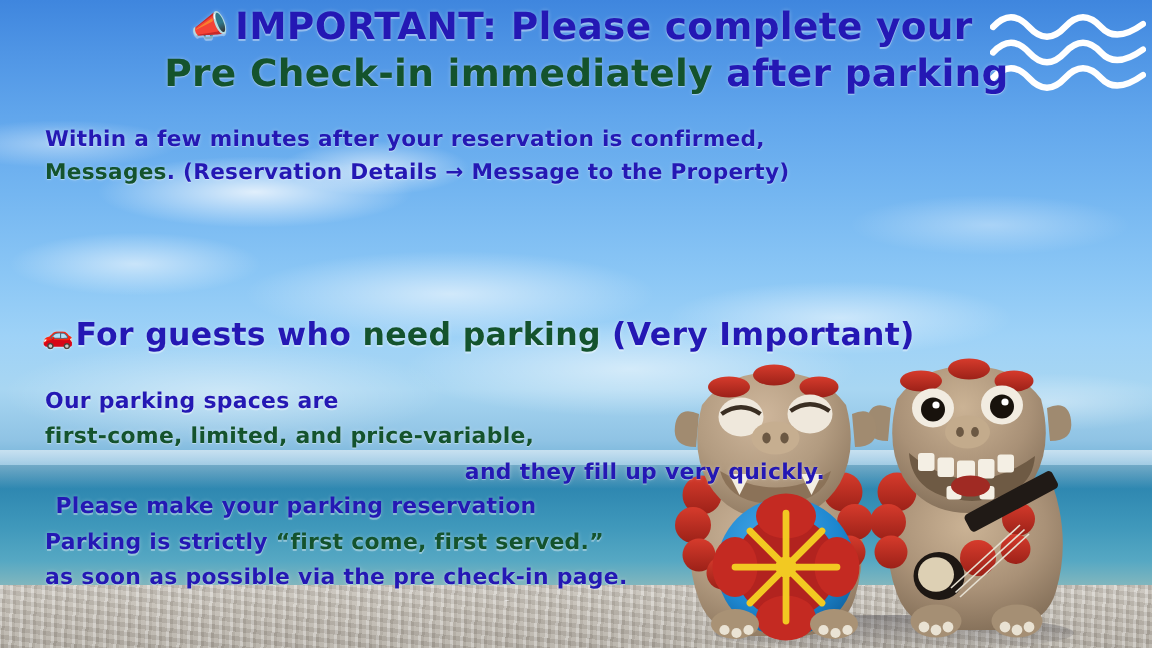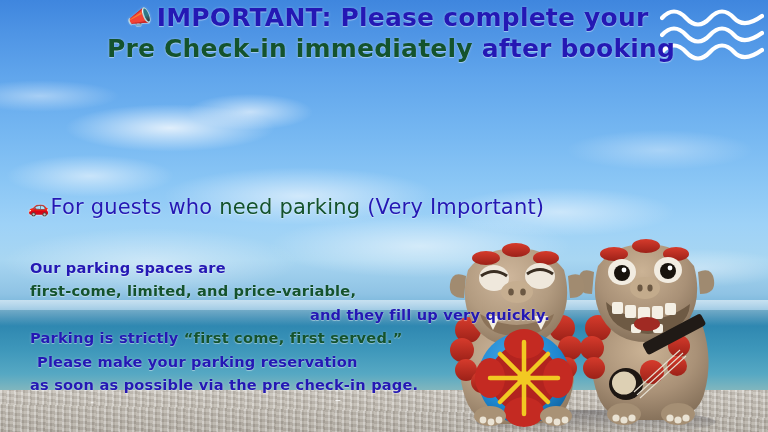--- a/index.html
+++ b/index.html
@@ -110,22 +110,22 @@
 
   
   #para-intro {
     position:absolute; left:30px; top:83px; width:700px;
     font-size:14.4px; line-height:21.5px; font-weight:bold;
   }
   #intro-l4 { text-align:justify; text-align-last:justify; width:684px; }
 
   
   #parking-heading {
-    position:absolute; left:28px; top:194px;
-    font-size:21px; line-height:26px; font-weight:normal; white-space:nowrap;
+    position:absolute; left:28px; top:210px;
+    font-size:21px; line-height:26px; font-weight:bold; white-space:nowrap;
   }
   .car-emoji { font-size:17px; vertical-align:1px; margin-right:1px; }
 
   
   #para-parking {
     position:absolute; left:30px; top:256px; width:520px;
     font-size:14.6px; line-height:23.4px; font-weight:bold;
   }
   .ind1 { padding-left:5px;text-align:right; }
   .ind2 { padding-left:7px; }
@@ -326,36 +326,40 @@
     </g>
   </svg>
 
   <div class="content">
 
     <div id="headline">
       <div class="head-line hl navy" id="head-line-1">
         <span class="megaphone">📣</span><span>IMPORTANT: Please complete your</span>
       </div>
       <div class="head-line hl" id="head-line-2">
-        <span class="gold">Pre Check-in immediately</span><span class="navy"> after booking</span>
+        <span class="gold">Pre Check-in immediately</span><span class="navy"> after parking</span>
       </div>
     </div>
 
     <div id="para-intro">
+      <div class="hl navy">Within a few minutes after your reservation is confirmed,</div>
+      <div class="hl">
+        <span class="gold">Messages</span><span class="navy">. (Reservation Details → Message to the Property)</span>
+      </div>
     </div>
 
     <div id="parking-heading" class="hl">
       <span class="car-emoji">🚗</span><span class="navy">For guests who </span><span class="gold">need parking</span><span class="navy"> (Very Important)</span>
     </div>
 
     <div id="para-parking">
       <div class="hl navy nowrap">Our parking spaces are</div>
       <div class="hl gold nowrap">first-come, limited, and price-variable,</div>
       <div class="hl navy nowrap ind1">and they fill up very quickly.</div>
+      <div class="hl navy nowrap ind2">Please make your parking reservation</div>
       <div class="hl nowrap">
         <span class="navy">Parking is strictly </span><span class="gold">“first come, first served.”</span>
       </div>
-      <div class="hl navy nowrap ind2">Please make your parking reservation</div>
       <div class="hl navy nowrap">as soon as possible via the pre check-in page.</div>
     </div>
 
   </div>
 </div>
 
 </body></html>

